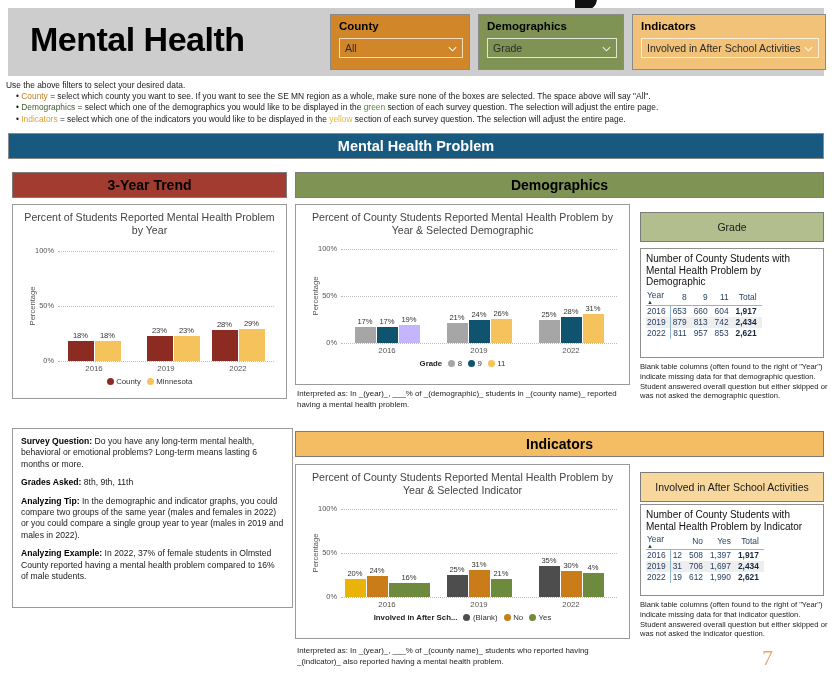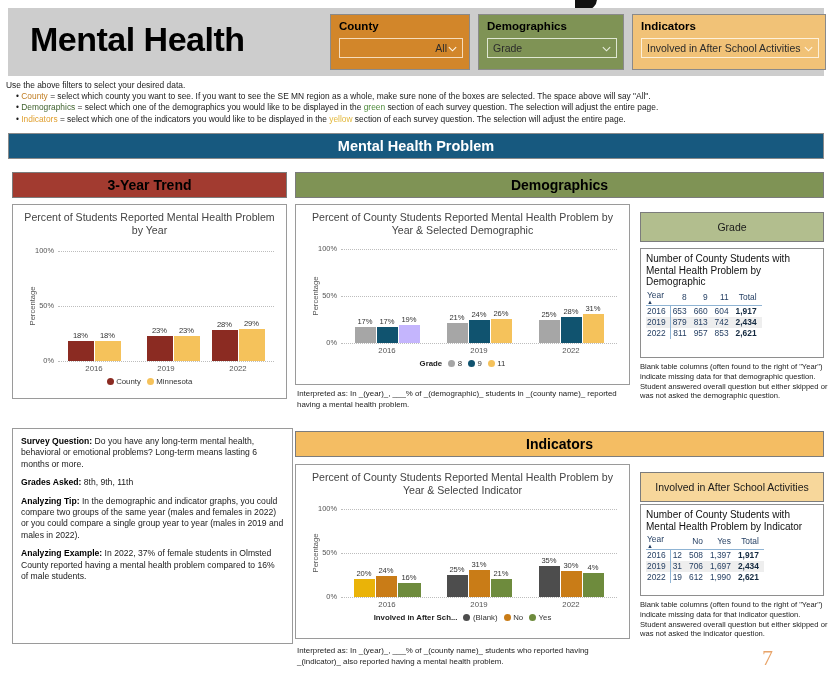--- a/index.html
+++ b/index.html
@@ -36,21 +36,21 @@
   .filter-select {
     margin-top: 5px; height: 20px; border: 1px solid #f3e3c8;
     display: flex; align-items: center; padding: 0 4px 0 5px;
     font-size: 10.5px; color: #2b2b2b;
   }
   .filter-select .val { flex: 1; white-space: nowrap; overflow: hidden; }
   .chev { width: 11px; height: 11px; flex: none; }
   .f-county { left: 322px; width: 140px; background: #d2862a; }
   .f-demo   { left: 470px; width: 146px; background: #7f9355; }
   .f-ind    { left: 624px; width: 194px; background: #f1c277; }
-  .f-county .filter-select { border-color: #f6dcbb; text-align: right; }
+  .f-county .filter-select { border-color: #f6dcbb; }
   .f-demo   .filter-select { border-color: #dfe7d2; }
   .f-ind    .filter-select { border-color: #fdf0da; }
 
   
   .instructions { position: absolute; left: 6px; top: 80px; width: 820px; font-size: 8.4px; color: #1a1a1a; line-height: 11.2px; }
   .instructions .ln2 { padding-left: 10px; }
   .k-county { color: #c07d22; }
   .k-demo { color: #41632f; }
   .k-ind { color: #e0a030; }
   .w-green { color: #4d8a3a; }
@@ -72,21 +72,21 @@
   }
   .pill-trend { left: 12px; top: 172px; width: 275px; background: #a23b30; }
   .pill-demo  { left: 295px; top: 172px; width: 529px; background: #7f9355; }
   .pill-ind   { left: 295px; top: 431px; width: 529px; background: #f4bd63; }
 
   
   .panel { position: absolute; background: #fff; border: 1px solid #9a9a9a; }
   .p-trend { left: 12px; top: 204px; width: 275px; height: 195px; }
   .p-demo  { left: 295px; top: 204px; width: 335px; height: 181px; }
   .p-ind   { left: 295px; top: 464px; width: 335px; height: 175px; }
-  .p-text  { left: 12px; top: 428px; width: 281px; height: 216px; }
+  .p-text  { left: 12px; top: 428px; width: 281px; height: 180px; }
 
   .chart-title {
     text-align: center; font-size: 10.6px; color: #444; line-height: 13px;
     padding: 6px 10px 0 10px;
   }
 
   
   .plot { position: relative; margin-top: 4px; }
   .y-axis-label {
     position: absolute; left: 2px; top: 50%; transform: translateY(-50%) rotate(-90deg);
@@ -330,21 +330,21 @@
         <div class="y-tick" style="left: 11px; top: 47px;">50%</div>
         <div class="gridline" style="left: 45px; top: 8px; width: 276px;"></div>
         <div class="y-tick" style="left: 11px; top: 3px;">100%</div>
         <div class="grp" style="left: 45px; width: 92px; height: 88px; top: 8px; bottom: auto;">
           <div class="bar" style="width: 21px; height: 17.6px; background: #eab308;">
             <span class="lbl">20%</span>
           </div>
           <div class="bar" style="width: 21px; height: 21.12px; background: rgb(201, 124, 23);">
             <span class="lbl">24%</span>
           </div>
-          <div class="bar" style="width: 23px; height: 14.08px; background: rgb(110, 139, 61);">
+          <div class="bar" style="width: 41px; height: 14.08px; background: rgb(110, 139, 61);">
             <span class="lbl">16%</span>
           </div>
         </div>
         <div class="xcat" style="left: 45px; width: 92px; top: 99px;">2016</div>
         <div class="grp" style="left: 137px; width: 92px; height: 88px; top: 8px; bottom: auto;">
           <div class="bar" style="width: 21px; height: 22px; background: rgb(77, 77, 77);">
             <span class="lbl">25%</span>
           </div>
           <div class="bar" style="width: 21px; height: 27.28px; background: rgb(201, 124, 23);">
             <span class="lbl">31%</span>

